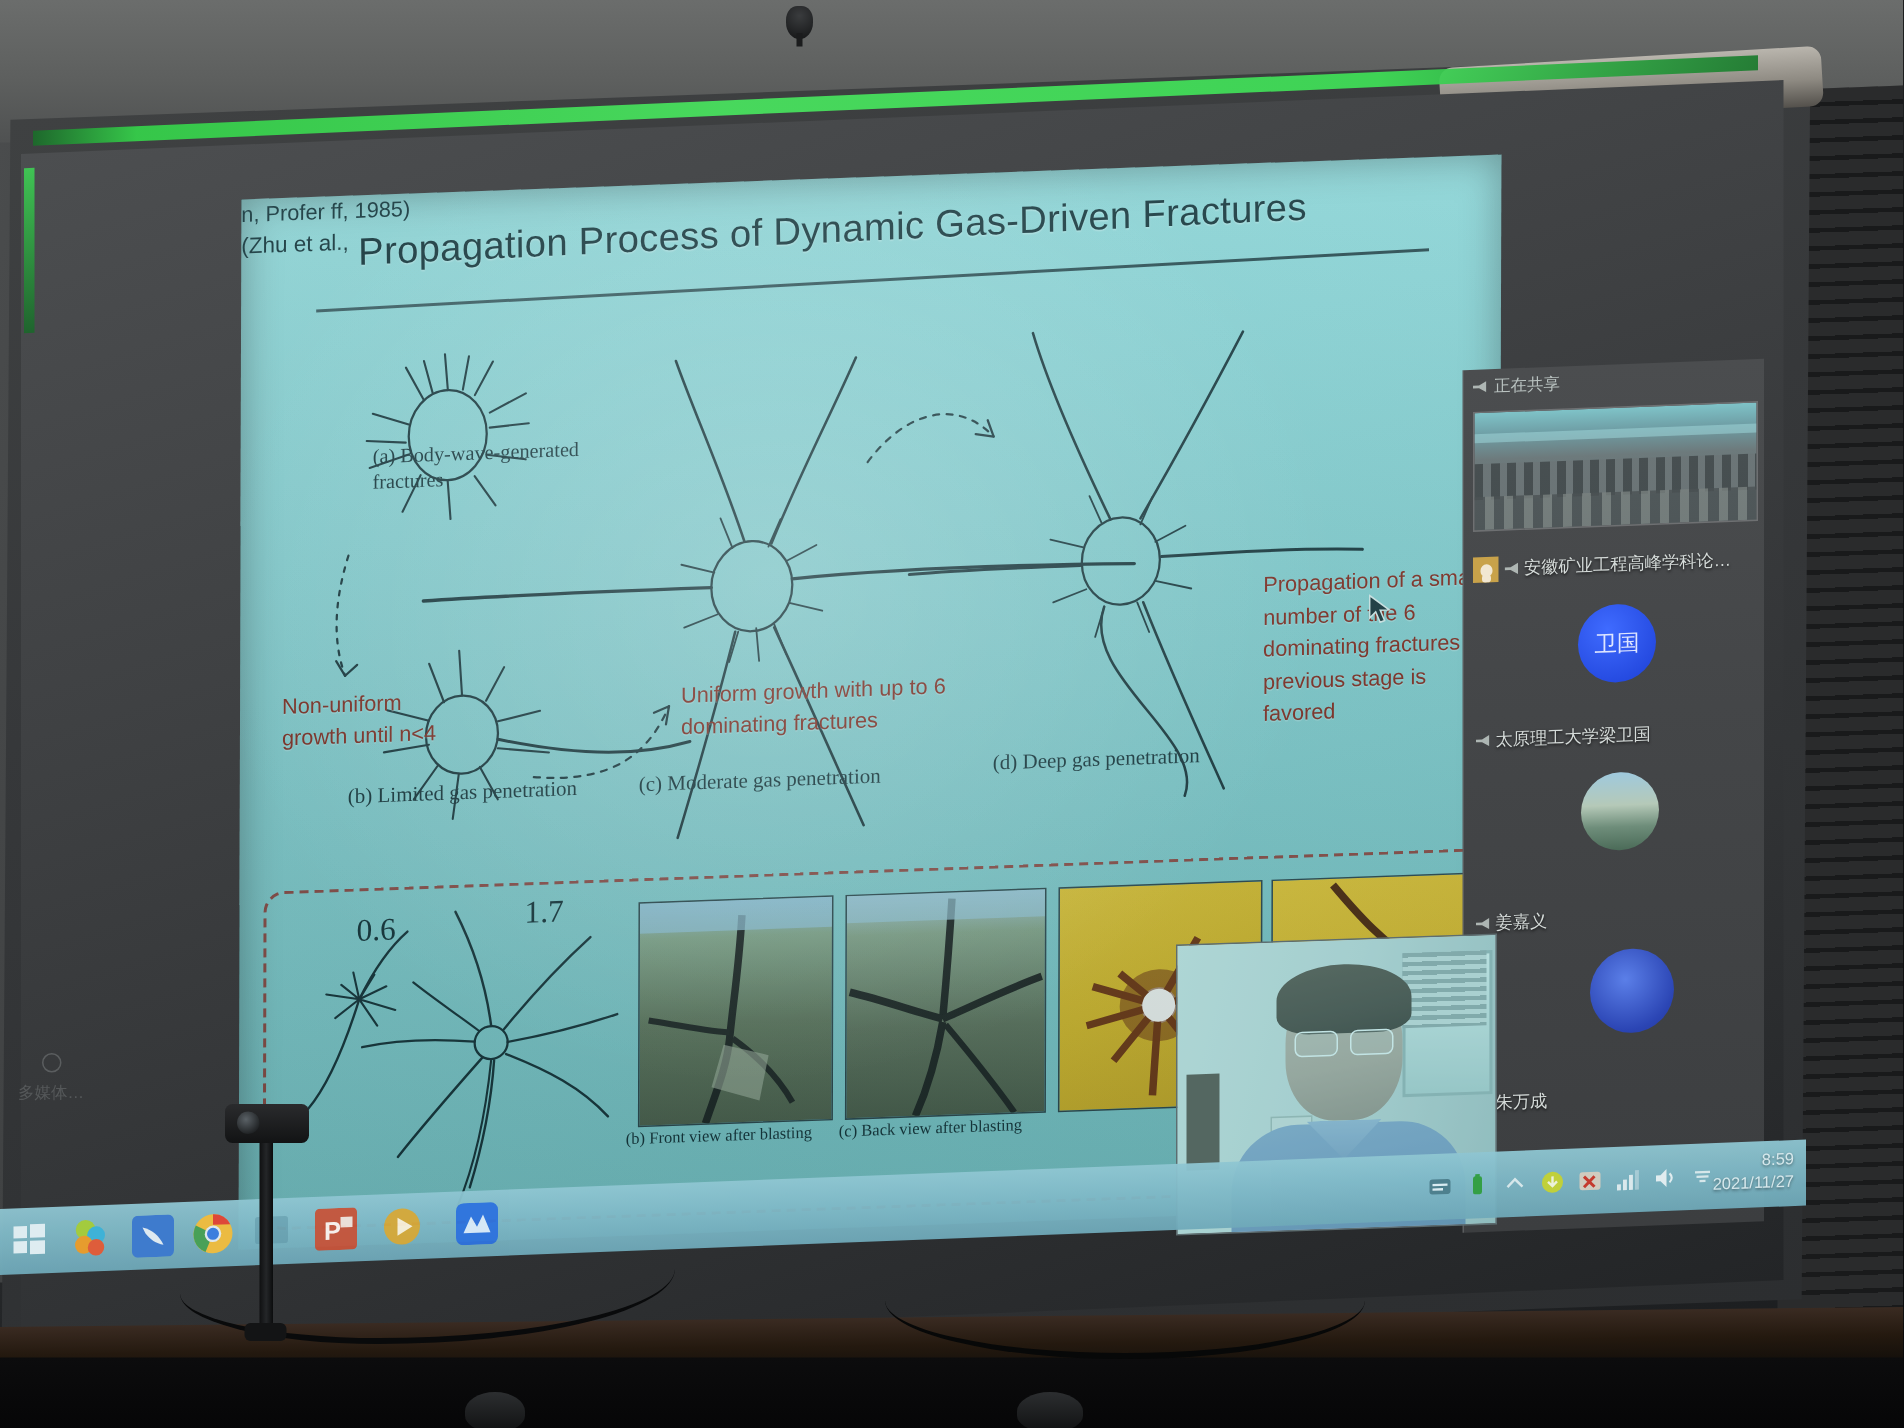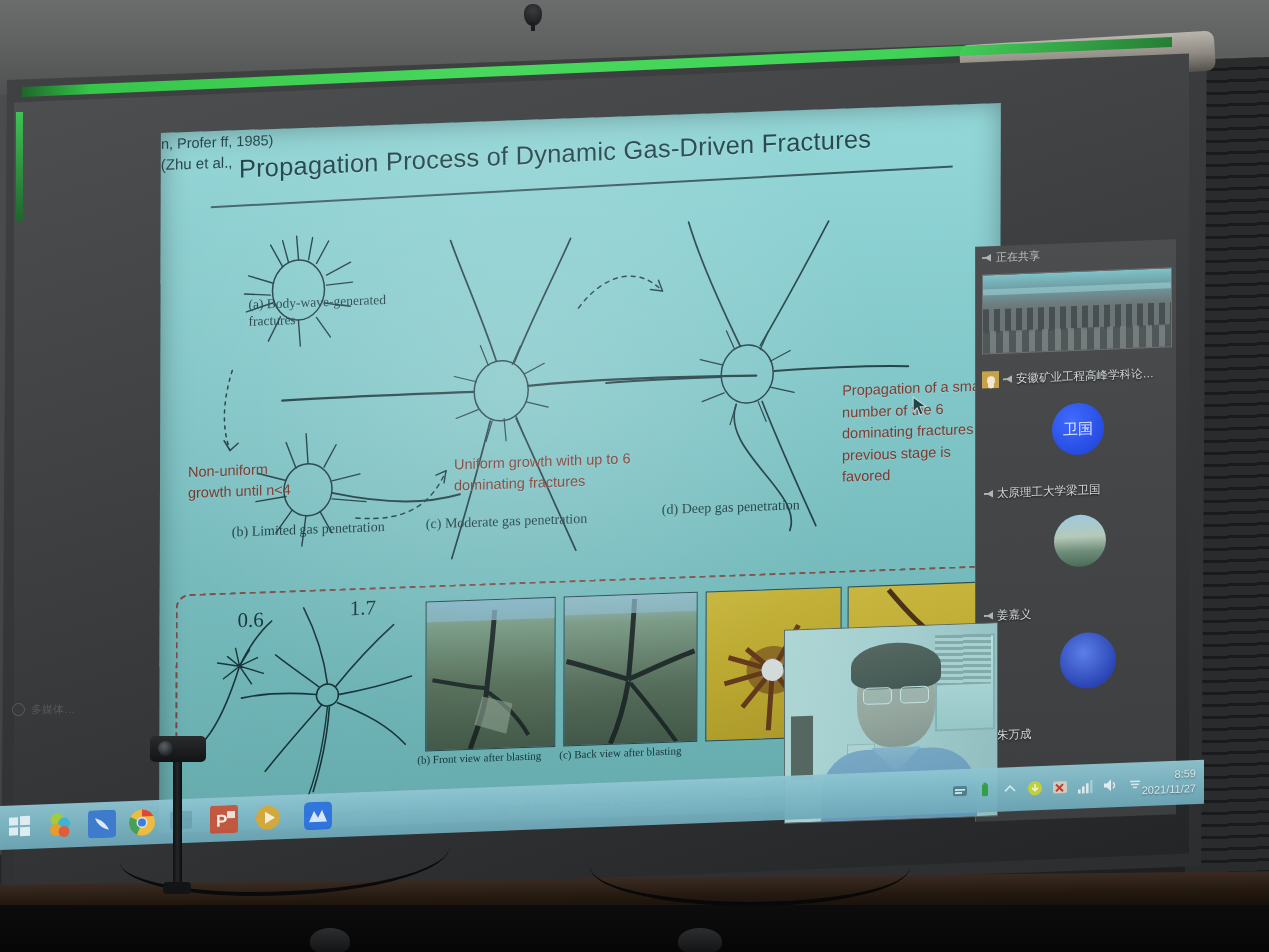--- a/index.html
+++ b/index.html
@@ -162,21 +162,21 @@
     background:radial-gradient(circle at 40% 35%,#5a6166,#0c0d0e);}
   .tripod-neck{position:absolute;left:173px;top:760px;width:9px;height:125px;
     background:linear-gradient(90deg,#0f1011,#242628,#0b0c0d);}
   .tripod-foot{position:absolute;left:163px;top:882px;width:28px;height:12px;border-radius:4px;background:#131415;}
   .cable{position:absolute;left:120px;top:812px;width:330px;height:80px;border-bottom:4px solid #090a0b;
     border-radius:0 0 60% 40%;}
   .cable2{position:absolute;left:590px;top:828px;width:320px;height:74px;border-bottom:4px solid #070808;
     border-radius:0 0 50% 50%;}
   .fg-obj{position:absolute;border-radius:50% 50% 40% 40%;background:linear-gradient(180deg,#2c2e30,#111213);}
 
-  .faint{position:absolute;color:#6e7273;font-size:11px;opacity:.55;display:flex;align-items:center;gap:6px;}
+  .faint{position:absolute;color:#6e7273;font-size:11px;opacity:.55;display:flex;align-items:center;gap:6px;flex-direction:column;}
   .faint .dot{width:11px;height:11px;border-radius:50%;border:1px solid #787c7d;display:inline-block;}
 </style>
 </head>
 <body>
 
 <div id="stage">
 
   <div class="room-ceiling"></div>
   <div class="ceil-fix"></div>
   <div class="wall-right"></div>

